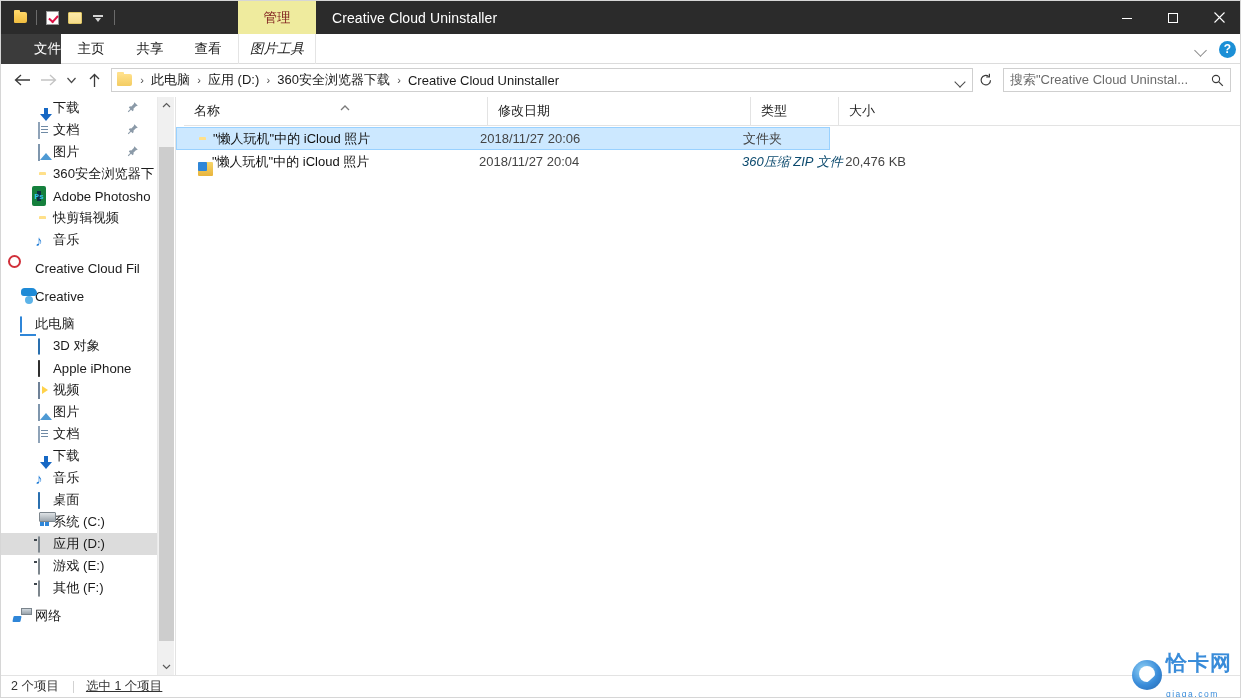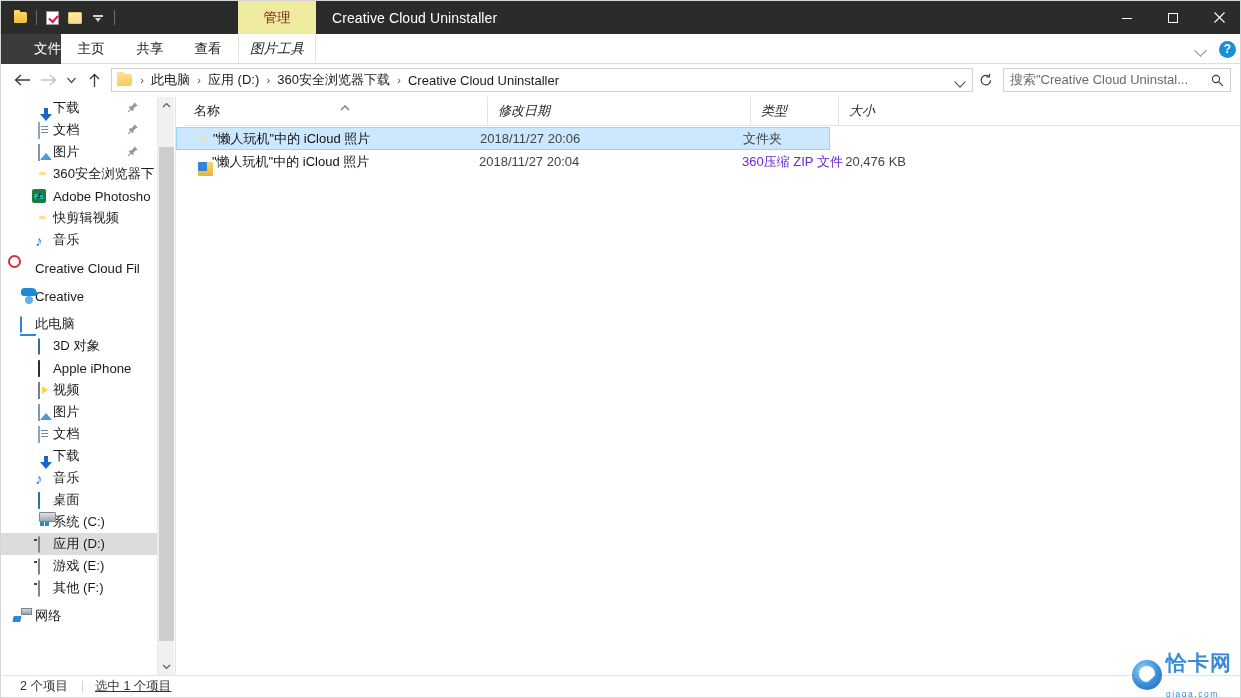--- a/index.html
+++ b/index.html
@@ -173,21 +173,21 @@
   .lvl1 { padding-left: 30px; }
   .lvl0 { padding-left: 12px; }
   .pin {
     position: absolute; right: 18px; top: 4px; width: 12px; height: 12px;
   }
   .spacer6 { height: 6px; }
 
   
   .i-folder { width:15px; height:12px; background:linear-gradient(180deg,#ffe08a 0%,#f3cc62 100%); border-radius:1px 2px 2px 1px; position:relative; }
   .i-folder:before { content:""; position:absolute; left:0; top:-2px; width:7px; height:3px; background:#ffe08a; border-radius:1px 1px 0 0; }
-  .i-ps { width:14px; height:14px; background:#0c2e44; border:5px solid #15803d; border-radius:2px; color:#31c5f0; font-size:8px; font-weight:bold; display:flex; align-items:center; justify-content:center;font-family:Liberation Mono, monospace; }
+  .i-ps { width:14px; height:20px; background:#0c2e44; border:5px solid #15803d; border-radius:2px; color:#31c5f0; font-size:8px; font-weight:bold; display:flex; align-items:center; justify-content:center;font-family:Liberation Mono, monospace; }
   .i-doc { width:12px; height:14px; background:#f4f7fb; border:1px solid #8fa3b8; position:relative; }
   .i-doc:after { content:""; position:absolute; left:2px; top:3px; width:7px; height:1px; background:#6f8aa5; box-shadow:0 3px 0 #6f8aa5, 0 6px 0 #6f8aa5; }
   .i-pic { width:15px; height:12px; background:#eef4fa; border:1px solid #7f96ad; position:relative; overflow:hidden; }
   .i-pic:after { content:""; position:absolute; left:1px; bottom:0; width:0; height:0; border-left:6px solid transparent; border-right:6px solid transparent; border-bottom:7px solid #4f9ad4; }
   .i-vid { width:14px; height:13px; background:#3b4a5a; border:1px solid #6f8197; position:relative; }
   .i-vid:after { content:""; position:absolute; left:3px; top:3px; width:0; height:0; border-top:4px solid transparent; border-bottom:4px solid transparent; border-left:6px solid #ffd24a; }
   .i-music { color:#1e7bd6; font-size:15px; line-height:1; }
   .i-dl { width:14px; height:14px; position:relative; }
   .i-dl:before { content:""; position:absolute; left:5px; top:0; width:4px; height:7px; background:#1668c4; }
   .i-dl:after { content:""; position:absolute; left:1px; top:6px; border-left:6px solid transparent; border-right:6px solid transparent; border-top:7px solid #1668c4; }
@@ -232,21 +232,21 @@
     background: #ffffff; border-left: 1px solid #e3e3e3;
   }
   .colhdr {
     position: absolute; left: 8px; top: 0; width: 1066px; height: 29px;
     border-bottom: 1px solid #e3e3e3; background: #ffffff;
   }
   .col {
     position: absolute; top: 0; height: 28px; display: flex; align-items: center;
     font-size: 13px; color: #1d1d1d; padding-left: 10px;
   }
-  .col.divider { border-left: 1px solid #e3e3e3; font-style: italic; }
+  .col.divider { border-left: 1px solid #e3e3e3; }
   .sortmark {
     position: absolute; left: 155px; top: 1px; width: 12px; height: 8px;
   }
   .row {
     position: absolute; left: 0; width: 654px; height: 23px;
     display: flex; align-items: center; font-size: 13px; color: #111;
   }
   .row.sel { background: #cce8ff; border: 1px solid #99d1ff; }
   .cell { position: absolute; white-space: nowrap; }
   .c-name { left: 14px; display: flex; align-items: center; }
@@ -257,21 +257,21 @@
   .i-zip { width:15px; height:14px; position:relative; }
   .i-zip:before { content:""; position:absolute; left:0; top:0; width:15px; height:14px; background:linear-gradient(180deg,#f7d66a 0%,#e8b43c 100%); border-radius:1px; }
   .i-zip:after { content:""; position:absolute; left:0; top:0; width:9px; height:9px; background:#2f86d8; border-radius:1px; }
 
   
   .statusbar {
     position: absolute; left: 0; bottom: 0; width: 1241px; height: 22px;
     background: #ffffff; border-top: 1px solid #e3e3e3;
     display: flex; align-items: center;
   }
-  .st-item { font-size: 12.5px; color: #333; padding-left: 19px; }
+  .st-item { font-size: 12.5px; color: #333; padding-left: 10px; }
   .st-sep { width: 1px; height: 12px; background: #d2d2d2; margin: 0 12px 0 14px; }
 
   
   .watermark {
     position: absolute; right: 8px; bottom: 4px; height: 36px;
     display: flex; align-items: center; gap: 4px; opacity: .95;
   }
   .wm-ring {
     width: 30px; height: 30px; border-radius: 50%;
     background: radial-gradient(circle at 38% 34%, #8fd2f5 0%, #2f86d8 55%, #1d5fa8 100%);
@@ -617,21 +617,21 @@
           <div class="cell c-size" style="text-align: right; width: 76px; left: 654px; color: rgb(68, 68, 68);"></div>
         </div>
         <div class="row" style="top: 53px;">
           <div class="cell c-name">
             <span class="fi">
               <span><span class="i-zip"></span></span>
             </span>
             <span>"懒人玩机"中的 iCloud 照片</span>
           </div>
           <div class="cell c-date" style="color: rgb(68, 68, 68);">2018/11/27 20:04</div>
-          <div class="cell c-type" style="color: #6d28d9;">360压缩 ZIP 文件</div>
+          <div class="cell c-type" style="color: #0c4a6e; font-style: italic;">360压缩 ZIP 文件</div>
           <div class="cell c-size" style="text-align: right; width: 76px; left: 654px; color: rgb(68, 68, 68);">20,476 KB</div>
         </div>
       </div>
   </div>
 
   <div class="statusbar">
     <span class="st-item">2 个项目</span>
     <span class="st-sep"></span>
     <span class="st-item" style="padding-left:0;text-decoration:underline;">选中 1 个项目</span>
   </div>

